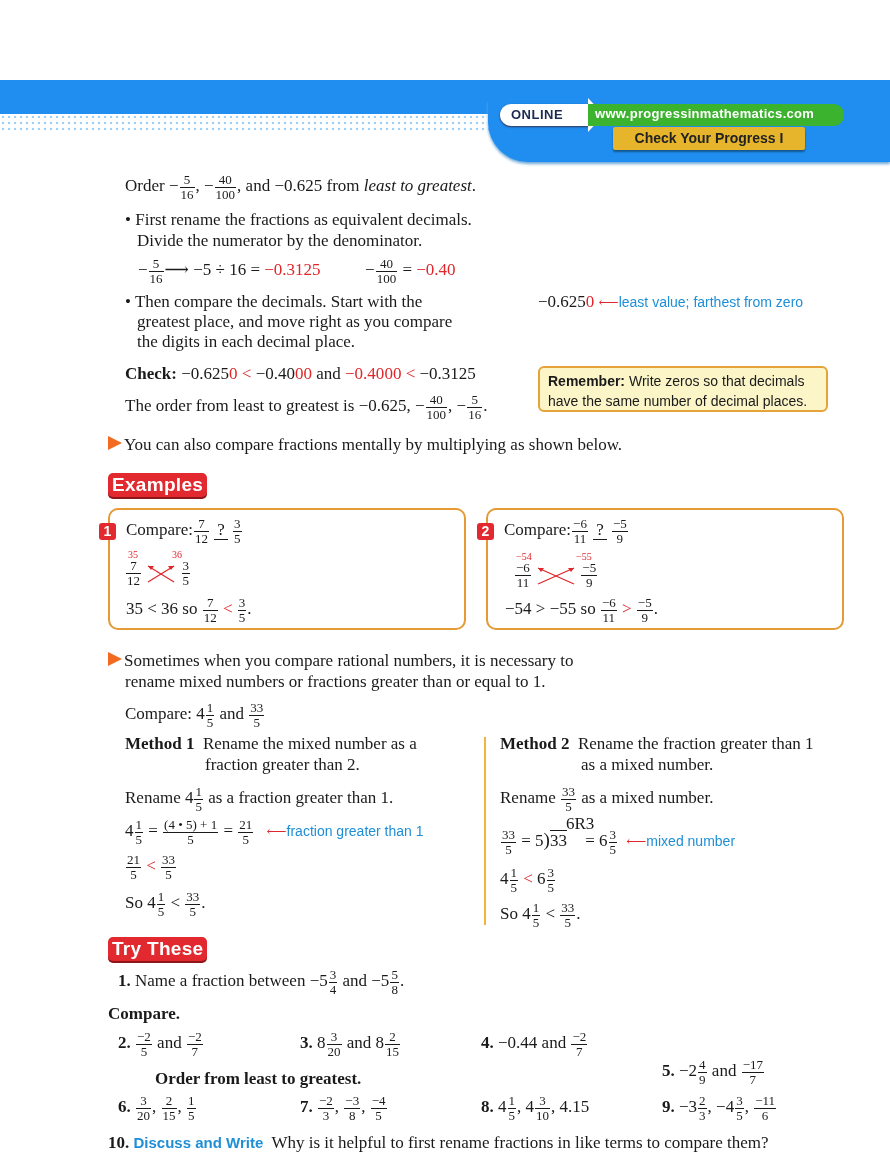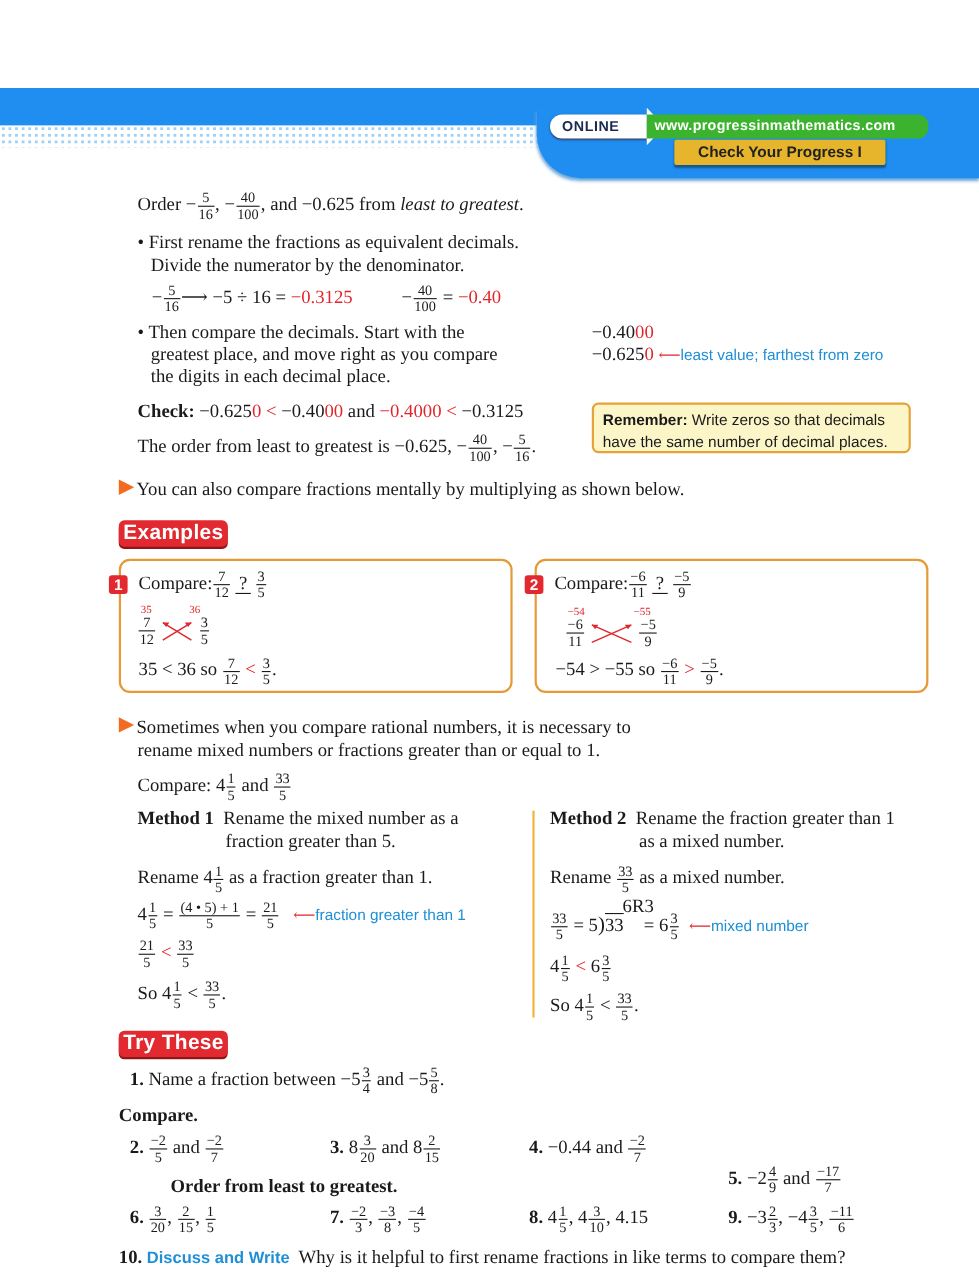--- a/index.html
+++ b/index.html
@@ -59,21 +59,20 @@
   <span>−5 ÷ 16 =</span>
   <span class="red">−0.3125</span>
   <span style="display:inline-block;width:36px;"></span>
   −<span class="frac"><span class="num">40</span><span>100</span></span> = <span class="red">−0.40</span>
 </div>
 <div class="abs" style="left:125px;top:292px;">• Then compare the decimals. Start with the</div>
 <div class="abs" style="left:137px;top:312px;">greatest place, and move right as you compare</div>
 <div class="abs" style="left:137px;top:332px;">the digits in each decimal place.</div>
 
 <div class="abs" style="left:538px;top:292px;line-height:20px;">
-  <div><span>−0.40</span><span class="red">00</span></div>
   <div><span>−0.625</span><span class="red">0</span> <span class="red" style="font-size:14px;">⟵</span><span class="blue sans" style="font-size:14px;">least value; farthest from zero</span></div>
 </div>
 
 <div class="abs" style="left:125px;top:364px;white-space:nowrap;">
   <b>Check:</b>
   <span>−0.625</span><span class="red">0</span><span class="red"> &lt; </span><span>−0.40</span><span class="red">00</span><span> and </span><span class="red">−0.40</span><span class="red">00</span><span class="red"> &lt; </span><span>−0.3125</span>
 </div>
 <div class="abs" style="left:125px;top:393px;white-space:nowrap;">
   <span>The order from least to greatest is −0.625,</span> −<span class="frac"><span class="num">40</span><span>100</span></span>, −<span class="frac"><span class="num">5</span><span>16</span></span>.
 </div>
@@ -132,21 +131,21 @@
 
 <div class="abs" style="left:108px;top:651px;">
   <span class="tri"></span><span>Sometimes when you compare rational numbers, it is necessary to</span>
 </div>
 <div class="abs" style="left:125px;top:672px;">rename mixed numbers or fractions greater than or equal to 1.</div>
 <div class="abs" style="left:125px;top:701px;white-space:nowrap;">
   <span>Compare:</span> <span class="mixed">4<span class="frac"><span class="num">1</span><span>5</span></span></span> <span>and</span> <span class="frac"><span class="num">33</span><span>5</span></span>
 </div>
 
 <div class="abs" style="left:125px;top:734px;white-space:nowrap;"><b>Method 1</b>&nbsp; <span>Rename the mixed number as a</span></div>
-<div class="abs" style="left:205px;top:755px;">fraction greater than 5.</div>
+<div class="abs" style="left:205px;top:755px;">fraction greater than 2.</div>
 <div class="abs" style="left:125px;top:785px;white-space:nowrap;">
   <span>Rename</span> 4<span class="frac"><span class="num">1</span><span>5</span></span> <span>as a fraction greater than 1.</span>
 </div>
 <div class="abs" style="left:125px;top:818px;white-space:nowrap;">
   4<span class="frac"><span class="num">1</span><span>5</span></span> = <span class="frac"><span class="num">(4 • 5) + 1</span><span>5</span></span> = <span class="frac"><span class="num">21</span><span>5</span></span>
   <span class="red" style="font-size:14px;margin-left:8px;">⟵</span><span class="blue sans" style="font-size:14px;">fraction greater than 1</span>
 </div>
 <div class="abs" style="left:125px;top:853px;white-space:nowrap;">
   <span class="frac"><span class="num">21</span><span>5</span></span> <span class="red">&lt;</span> <span class="frac"><span class="num">33</span><span>5</span></span>
 </div>

